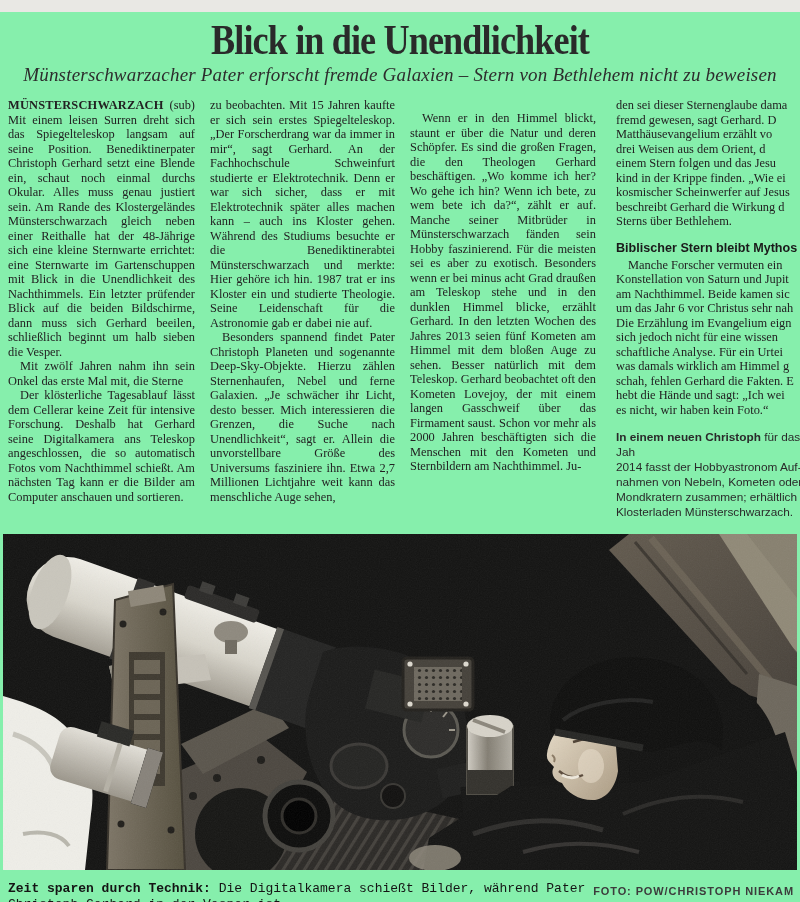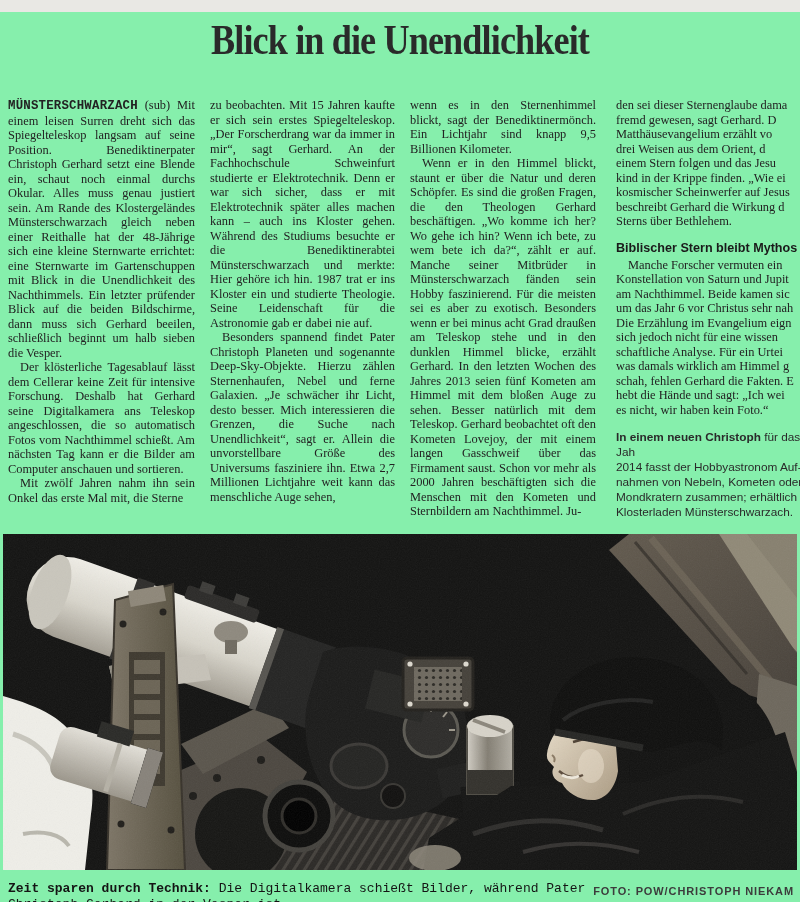--- a/index.html
+++ b/index.html
@@ -21,21 +21,21 @@
     position:absolute;top:86px;height:436px;overflow:hidden;
     font-size:12.4px;line-height:14.5px;text-align:justify;color:#222;
   }
   .col1{left:8px;width:187px;}
   .col2{left:210px;width:185px;}
   .col3{left:410px;width:186px;}
   .col4{left:616px;width:200px;}
   .para + .para, .subhead + .para{margin-top:0;}
   .gap{margin-top:13px;}
   .indent{text-indent:12px;}
-  .lead-loc{font-weight:700;letter-spacing:.2px;font-family:Liberation Mono, monospace;}
+  .lead-loc{font-weight:700;letter-spacing:.2px;}
   .subhead{
     font-family:"Liberation Sans","DejaVu Sans",sans-serif;
     font-weight:700;font-size:12.6px;line-height:14px;
     margin:12px 0 3px;text-align:left;color:#1a1a1a;
   }
   .pre{white-space:pre-line;text-align:left;}
   .kalender{
     font-family:"Liberation Sans","DejaVu Sans",sans-serif;
     font-size:11.8px;line-height:15px;margin-top:13px;
     white-space:pre-line;text-align:left;color:#2a2a2a;
@@ -54,34 +54,34 @@
     font-family:"Liberation Sans","DejaVu Sans",sans-serif;
     font-size:11px;letter-spacing:.9px;color:#3c3c3c;font-weight:700;
   }
 </style>
 </head>
 <body>
 
 <div class="page">
 
   <div class="page-title">Blick in die Unendlichkeit</div>
+  <div class="page-subtitle">Münsterschwarzacher Pater erforscht fremde Galaxien – Stern von Bethlehem nicht zu beweisen</div>
 
   <div class="col col1">
     <div class="para"><span class="lead-loc">MÜNSTERSCHWARZACH</span><span> (sub) Mit einem leisen Surren dreht sich das Spiegelteleskop langsam auf seine Position. Benediktinerpater Christoph Gerhard setzt eine Blende ein, schaut noch einmal durchs Okular. Alles muss genau justiert sein. Am Rande des Klostergeländes Münsterschwarzach gleich neben einer Reithalle hat der 48-Jährige sich eine kleine Sternwarte errichtet: eine Sternwarte im Gartenschuppen mit Blick in die Unendlichkeit des Nachthimmels. Ein letzter prüfender Blick auf die beiden Bildschirme, dann muss sich Gerhard beeilen, schließlich beginnt um halb sieben die Vesper.</span></div>
+    <div class="para gap indent">Mit zwölf Jahren nahm ihn sein Onkel das erste Mal mit, die Sterne</div>
     <div class="para gap indent">Der klösterliche Tagesablauf lässt dem Cellerar keine Zeit für intensive Forschung. Deshalb hat Gerhard seine Digitalkamera ans Teleskop angeschlossen, die so automatisch Fotos vom Nachthimmel schießt. Am nächsten Tag kann er die Bilder am Computer anschauen und sortieren.</div>
-    <div class="para gap indent">Mit zwölf Jahren nahm ihn sein Onkel das erste Mal mit, die Sterne</div>
   </div>
 
   <div class="col col2">
     <div class="para">zu beobachten. Mit 15 Jahren kaufte er sich sein erstes Spiegelteleskop. „Der Forscherdrang war da immer in mir“, sagt Gerhard. An der Fachhochschule Schweinfurt studierte er Elektrotechnik. Denn er war sich sicher, dass er mit Elektrotechnik später alles machen kann – auch ins Kloster gehen. Während des Studiums besuchte er die Benediktinerabtei Münsterschwarzach und merkte: Hier gehöre ich hin. 1987 trat er ins Kloster ein und studierte Theologie. Seine Leidenschaft für die Astronomie gab er dabei nie auf.</div>
     <div class="para indent">Besonders spannend findet Pater Christoph Planeten und sogenannte Deep-Sky-Objekte. Hierzu zählen Sternenhaufen, Nebel und ferne Galaxien. „Je schwächer ihr Licht, desto besser. Mich interessieren die Grenzen, die Suche nach Unendlichkeit“, sagt er. Allein die unvorstellbare Größe des Universums fasziniere ihn. Etwa 2,7 Millionen Lichtjahre weit kann das menschliche Auge sehen,</div>
   </div>
 
   <div class="col col3">
-    <div class="para">wenn es in den Sternenhimmel blickt, sagt der Benediktinermönch. Ein Lichtjahr sind knapp 9,5 Billionen Kilometer.</div>
     <div class="para gap indent">Wenn er in den Himmel blickt, staunt er über die Natur und deren Schöpfer. Es sind die großen Fragen, die den Theologen Gerhard beschäftigen. „Wo komme ich her? Wo gehe ich hin? Wenn ich bete, zu wem bete ich da?“, zählt er auf. Manche seiner Mitbrüder in Münsterschwarzach fänden sein Hobby faszinierend. Für die meisten sei es aber zu exotisch. Besonders wenn er bei minus acht Grad draußen am Teleskop stehe und in den dunklen Himmel blicke, erzählt Gerhard. In den letzten Wochen des Jahres 2013 seien fünf Kometen am Himmel mit dem bloßen Auge zu sehen. Besser natürlich mit dem Teleskop. Gerhard beobachtet oft den Kometen Lovejoy, der mit einem langen Gasschweif über das Firmament saust. Schon vor mehr als 2000 Jahren beschäftigten sich die Menschen mit den Kometen und Sternbildern am Nachthimmel. Ju-</div>
   </div>
 
   <div class="col col4">
     <div class="para pre">den sei dieser Sternenglaube dama
 fremd gewesen, sagt Gerhard. D
 Matthäusevangelium erzählt vo
 drei Weisen aus dem Orient, d
 einem Stern folgen und das Jesu
 kind in der Krippe finden. „Wie ei

